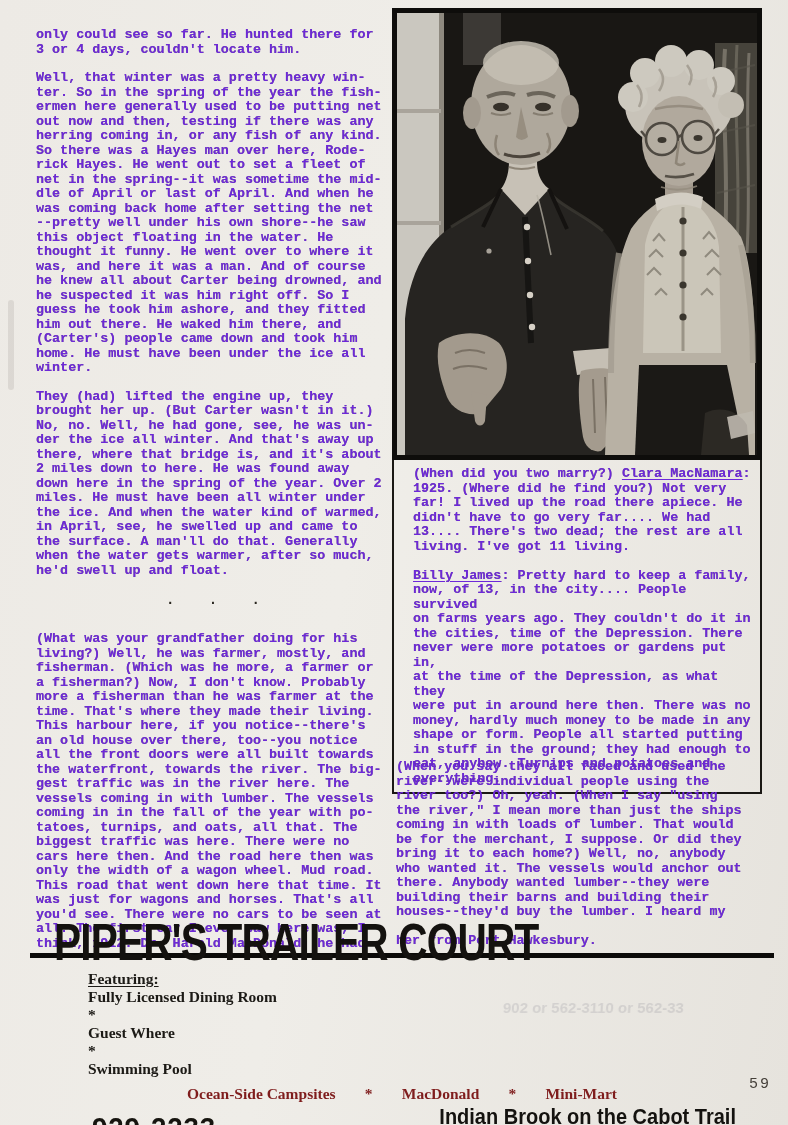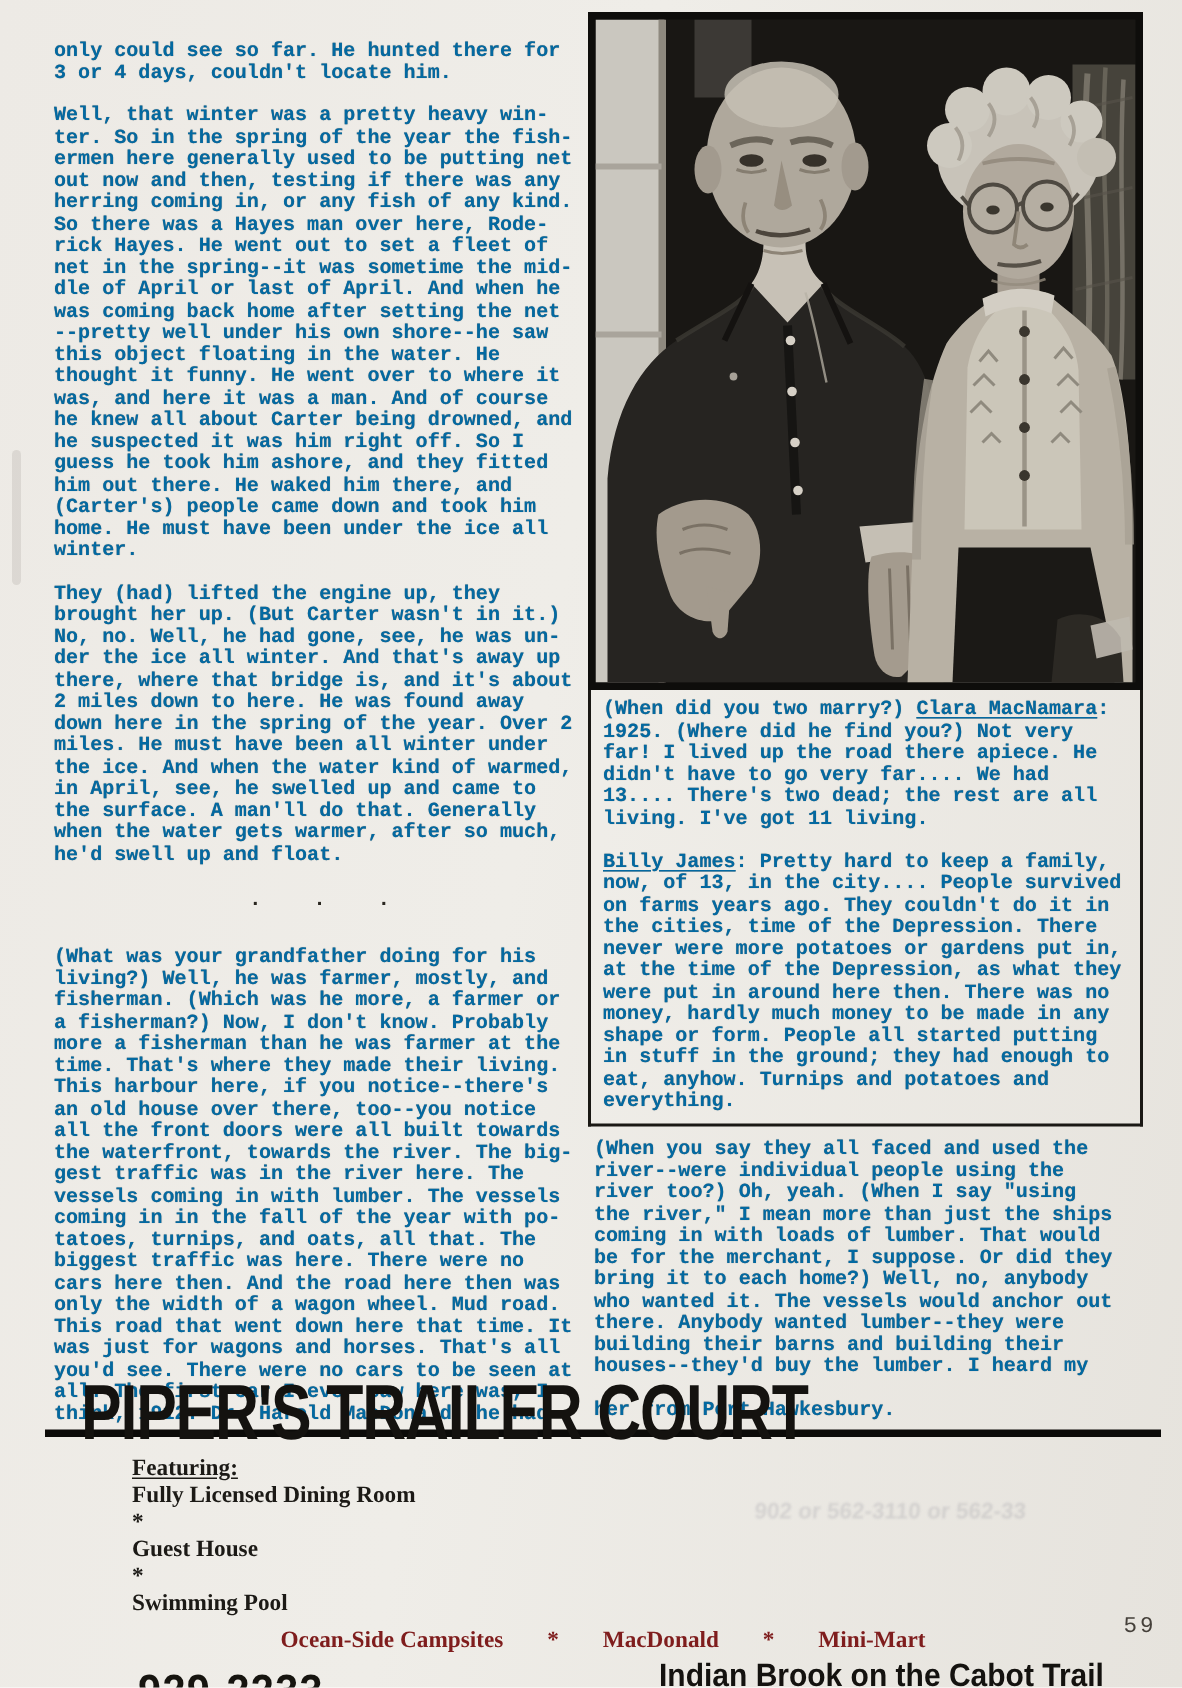--- a/index.html
+++ b/index.html
@@ -7,40 +7,40 @@
     width:788px;height:1125px;overflow:hidden;position:relative;
     background:linear-gradient(100deg,#edeae5 0%,#efede8 45%,#e6e3dd 100%);
     font-family:"Liberation Sans",sans-serif;
   }
   .page{position:absolute;inset:0;}
   
   .mono{
     white-space:pre-wrap;
     font-family:"Liberation Mono","DejaVu Sans Mono",monospace;
     font-size:13.4px;line-height:14.5px;font-weight:700;
-    color:#0369a1;margin:0 0 14px 0;
+    color:#6d28d9;margin:0 0 14px 0;
     text-shadow:0 0 0.5px rgba(45,40,30,0.55);
   }
   .col-left{position:absolute;left:36px;top:28px;width:354px;}
   .dots{
     font-family:"Liberation Mono","DejaVu Sans Mono",monospace;
     font-weight:700;color:#29261f;text-align:center;
     word-spacing:26px;margin:4px 0 24px 0;font-size:14px;
   }
   
   .photo-frame{
     position:absolute;left:392px;top:8px;width:360px;height:442px;
     border:5px solid #0e0d0b;background:#161513;
   }
   .photo-frame svg{display:block;width:100%;height:100%;filter:blur(0.4px) contrast(0.98);}
   
   .caption-box{
     position:absolute;left:392px;top:460px;width:370px;box-sizing:border-box;
     border:2px solid #1a1814;border-top-width:0;
-    padding:7px 8px 6px 8px;background:rgba(255,255,255,0.06);
+    padding:7px 8px 6px 19px;background:rgba(255,255,255,0.06);
   }
   .caption-box .mono{margin:0;}
   .caption-box .cap2{margin-top:14.5px;}
   .ul{text-decoration:underline;text-underline-offset:2px;}
   .col-right{position:absolute;left:396px;top:760px;width:366px;}
   
   .rule{position:absolute;left:30px;top:953px;width:744px;height:5px;background:#0c0b09;}
   .ad{position:absolute;left:30px;top:917px;width:744px;height:132px;}
   .ad-title{
     margin:2px 0 0 24px;font-size:52px;font-weight:bold;color:#14120f;
@@ -292,21 +292,21 @@
   </div>
 
   <div class="rule"></div>
 
   <div class="ad">
     <div class="ad-title">PIPER'S TRAILER COURT</div>
     <div class="ad-line1">
       <span class="ul">Featuring:</span>
       <span>Fully Licensed Dining Room</span>
       <span>*</span>
-      <span>Guest House</span>
+      <span>Guest Where</span>
       <span>*</span>
       <span>Swimming Pool</span>
     </div>
     <div class="ad-line2">
       <span>Ocean-Side Campsites</span>
       <span>*</span>
       <span>MacDonald</span>
       <span>*</span>
       <span>Mini-Mart</span>
     </div>

